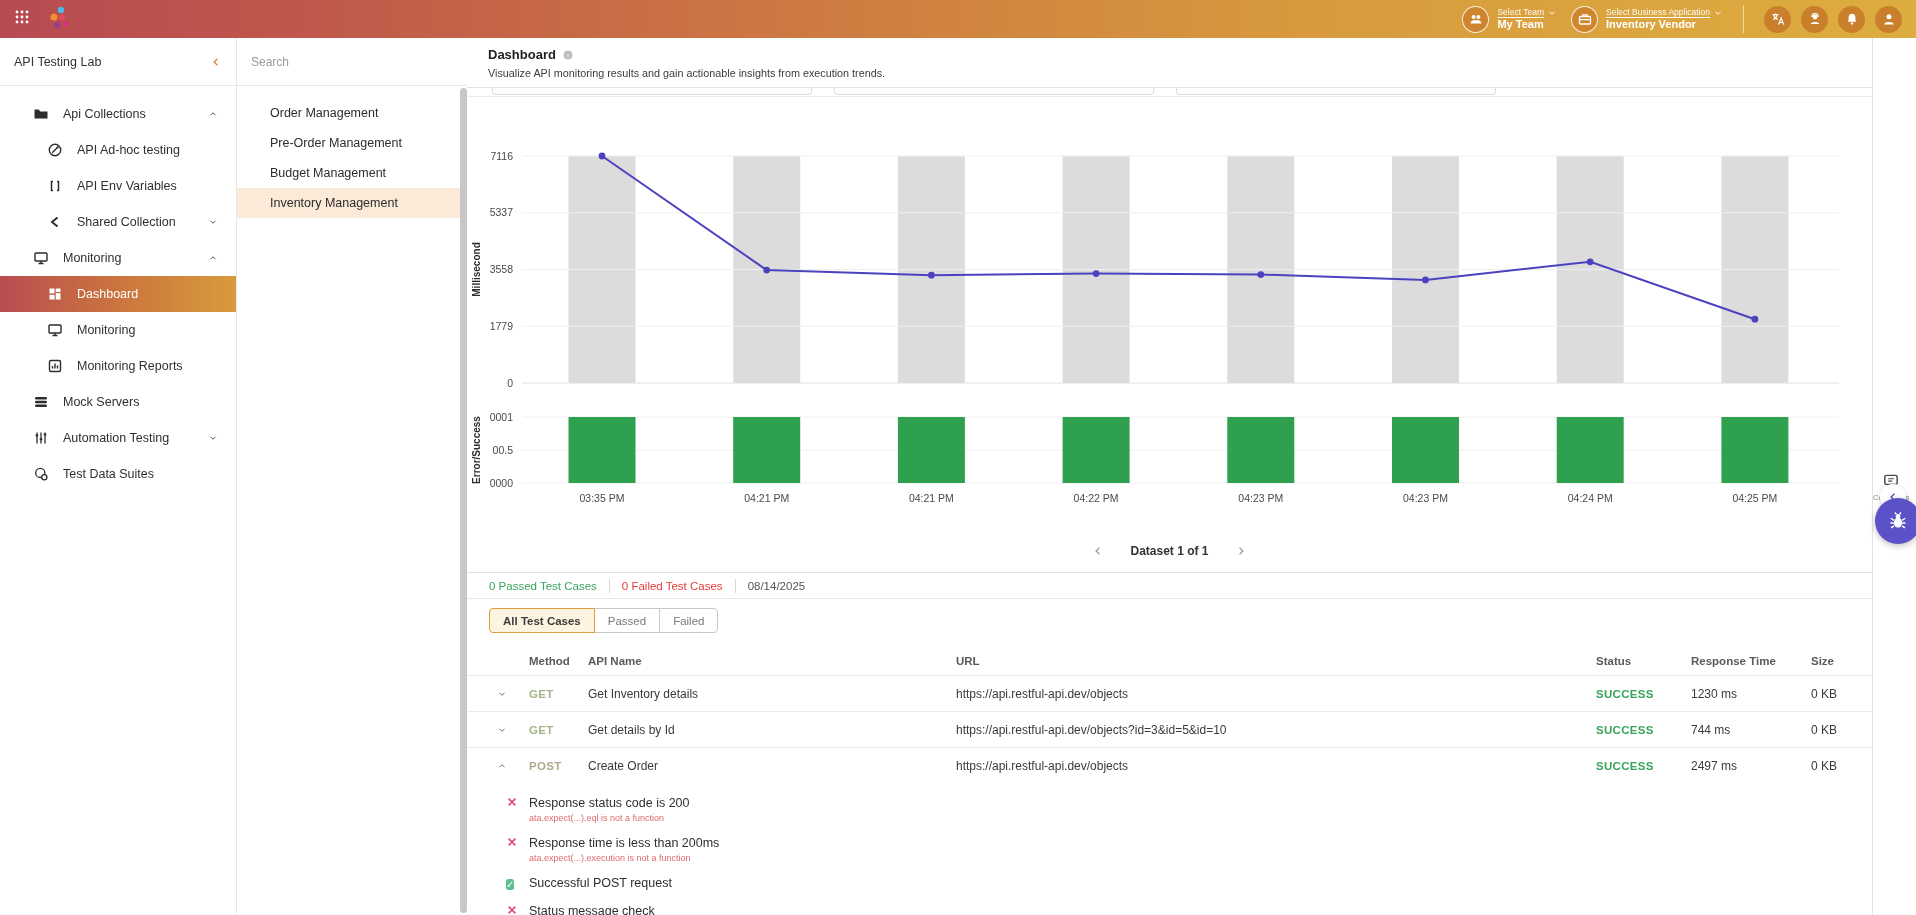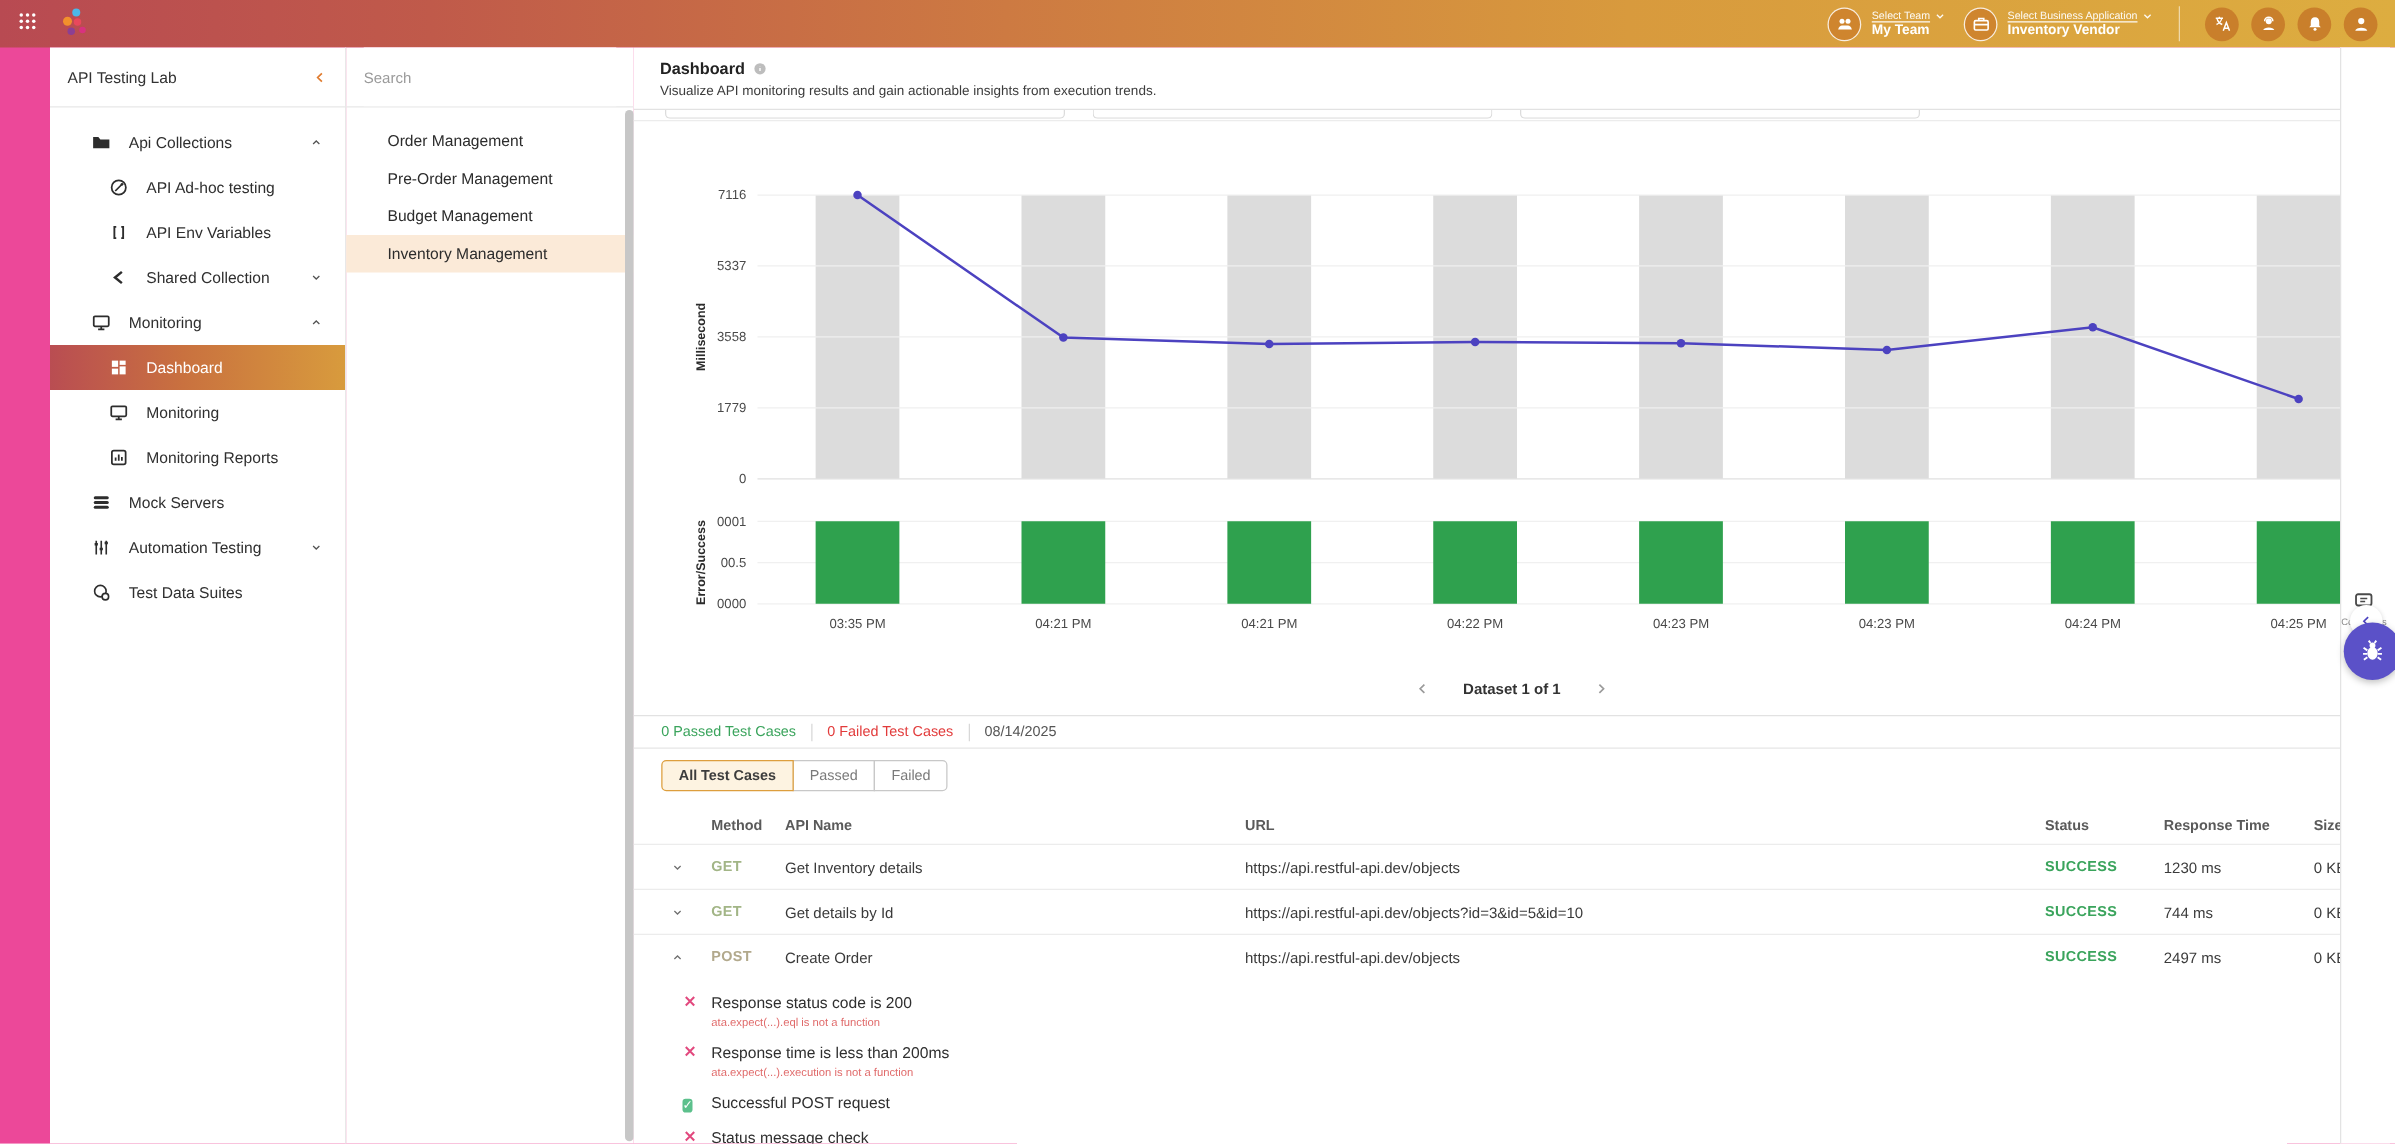--- a/index.html
+++ b/index.html
@@ -20,55 +20,55 @@
   .selector .txt { display:flex; flex-direction:column; line-height:1.15; }
   .sel-label { font-size:8.5px; color:rgba(255,255,255,.95); text-decoration:underline; text-underline-offset:2px; display:flex; align-items:center; gap:3px; }
   .sel-value { font-size:11px; font-weight:bold; color:#fff; }
   .top-divider { width:1px; height:28px; background:rgba(255,255,255,.55); margin:0 6px; }
   .iconbtn { width:27px; height:27px; border-radius:50%; background:#c97f2b; display:flex; align-items:center; justify-content:center; color:#fff; cursor:pointer; }
   .ic { width:16px; height:16px; display:block; }
   .ic12 { width:12px; height:12px; display:block; }
   .ic10 { width:10px; height:10px; display:block; }
 
   
-  .body { position:absolute; top:38px; left:0; right:0; bottom:0;margin-left:40px; }
+  .body { position:absolute; top:38px; left:0; right:0; bottom:0; }
   .sidebar { position:absolute; left:0; top:0; width:237px; bottom:0; background:#fff; border-right:1px solid #e8e8e8; }
   .sidebar-head { height:48px; display:flex; align-items:center; padding:0 14px; border-bottom:1px solid #e8e8e8; }
   .sidebar-title { font-size:12.5px; color:#333; }
   .collapse { margin-left:auto; color:#e07b2e; cursor:pointer; }
   .side-items { padding-top:10px; }
   .side-item { height:36px; display:flex; align-items:center; gap:14px; font-size:12.5px; color:#2f2f2f; cursor:pointer; padding-left:33px; }
   .side-item.lvl1 { padding-left:47px; }
   .side-item .sic { color:#2d2d2d; flex:0 0 16px; }
   .side-item .chev { margin-left:auto; margin-right:18px; color:#555; }
   .side-item.active { background:linear-gradient(90deg,#b94d52 0%,#c9713f 45%,#d89b3d 100%); color:#fff; }
   .side-item.active .sic, .side-item.active .chev { color:#fff; }
 
   .listpanel { position:absolute; left:237px; top:0; width:230px; bottom:0; background:#fff; }
-  .search-wrap { height:48px; display:flex; padding:0 14px; border-bottom:1px solid #e8e8e8; }
+  .search-wrap { height:48px; display:flex; align-items:center; padding:0 14px; border-bottom:1px solid #e8e8e8; }
   .search-input { border:none; outline:none; font-size:12px; color:#333; width:100%; font-family:"Liberation Sans",sans-serif; }
   .search-input::placeholder { color:#9a9a9a; }
   .list-items { padding-top:12px; }
   .list-item { height:30px; display:flex; align-items:center; padding-left:33px; font-size:12.5px; color:#2c2c2c; cursor:pointer; }
   .list-item.active { background:#fbead8; }
   .panel-scrollbar { position:absolute; right:0; top:48px; bottom:0; width:7px; }
   .panel-scrollbar .thumb { position:absolute; top:2px; bottom:2px; left:0; width:7px; border-radius:4px; background:#c7c7c7; }
 
   .main { position:absolute; left:467px; top:0; width:1405px; bottom:0; background:#fff; }
   .mheader { height:50px; padding:9px 0 0 21px; border-bottom:1px solid #e2e2e2; }
   .mtitle-row { display:flex; align-items:center; gap:6px; line-height:16px; }
   .mtitle { font-size:13px; font-weight:bold; color:#222; }
   .info { color:#bdbdbd; }
   .msub { font-size:10.8px; color:#3c3c3c; line-height:15px; margin-top:3px; }
 
   .clip-row { position:relative; height:8px; }
   .clip-box { position:absolute; top:0; height:7px; border:1px solid #dcdcdc; border-top:none; border-radius:0 0 4px 4px; background:#fff; }
   .hair { border-top:1px solid #ececec; }
 
-  .chart-wrap { width:1405px; height:412px;padding-left:44px; }
+  .chart-wrap { width:1405px; height:412px; }
   .page-row { margin-top:26px; height:32px; display:flex; align-items:center; justify-content:center; gap:26px; }
   .page-chev { color:#9a9a9a; cursor:pointer; }
   .page-label { font-size:12px; font-weight:bold; color:#333; }
 
   .divider { border-top:1px solid #e2e2e2; margin-top:5px; }
   .summary { height:26px; display:flex; align-items:center; gap:12px; padding-left:22px; border-bottom:1px solid #e6e6e6; font-size:11.5px; }
   .sum-sep { width:1px; height:14px; background:#d8d8d8; }
   .sum-passed { color:#3aa45c; }
   .sum-failed { color:#e23b3b; }
   .sum-date { color:#555; }

